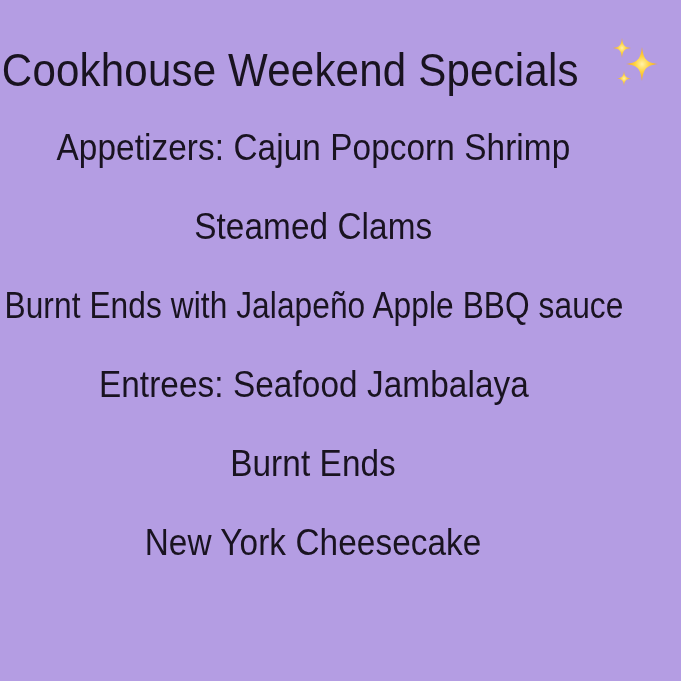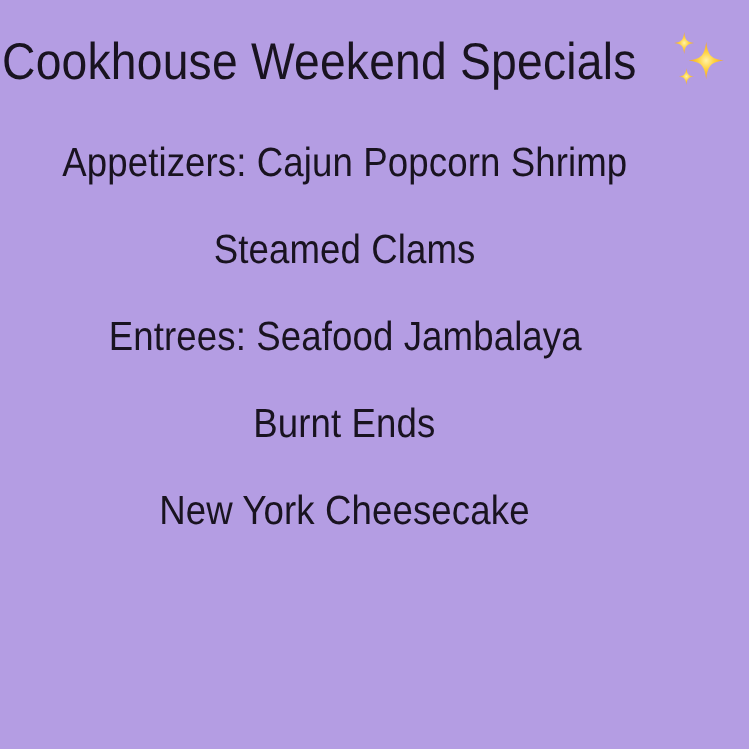--- a/index.html
+++ b/index.html
@@ -24,21 +24,21 @@
   }
 
   
   .title-row {
     position: absolute;
     top: 17px;
     left: 0;
     width: 580px;
     height: 76px;
     display: flex;
-    align-items: center;
+    align-items: flex-end;
     justify-content: center;
     gap: 0px;
   }
 
   .title-text {
     font-family: "Liberation Sans", sans-serif;
     font-size: 47px;
     line-height: 1;
     font-weight: 400;
     color: #191320;
@@ -144,20 +144,23 @@
   <ul class="menu-list">
 
     <li class="menu-line">
       <span class="menu-line-text" style="color: rgb(25, 19, 32);">Appetizers: Cajun Popcorn Shrimp</span>
     </li>
 
     <li class="menu-line">
       <span class="menu-line-text" style="color: rgb(25, 19, 32);">Steamed Clams</span>
     </li>
 
+    <li class="menu-line wide">
+      <span class="menu-line-text" style="color: rgb(25, 19, 32);">Burnt Ends with Jalapeño Apple BBQ sauce</span>
+    </li>
 
     <li class="menu-line">
       <span class="menu-line-text" style="color: rgb(25, 19, 32);">Entrees: Seafood Jambalaya</span>
     </li>
 
     <li class="menu-line">
       <span class="menu-line-text" style="color: rgb(25, 19, 32);">Burnt Ends</span>
     </li>
 
 

